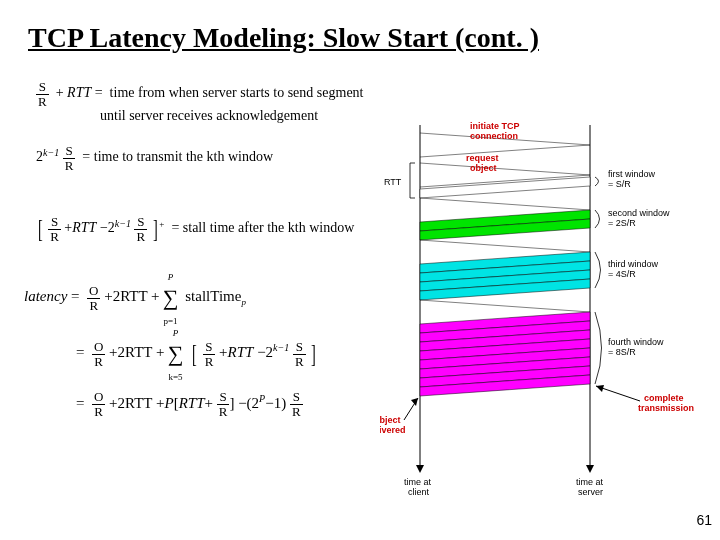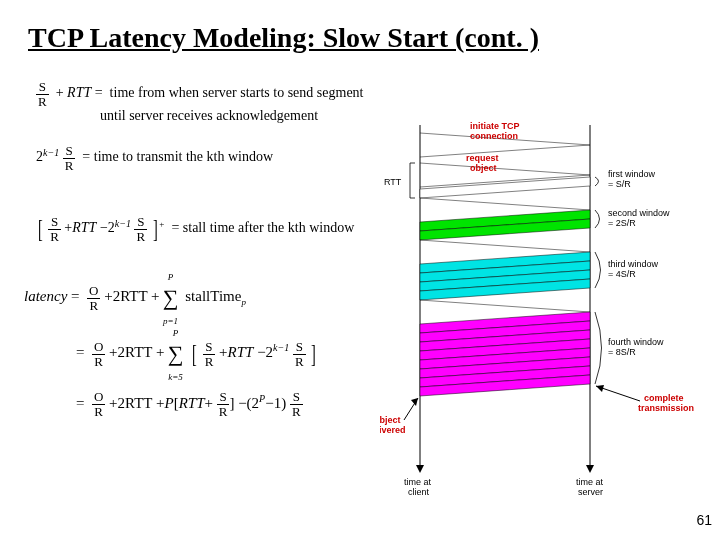--- a/index.html
+++ b/index.html
@@ -14,21 +14,21 @@
   .eq5 { top: 336px; left: 76px; font-size: 15px; }
   .eq6 { top: 390px; left: 76px; font-size: 15px; }
   .frac { display: inline-block; text-align:center; vertical-align: middle; font-size: 13px; }
   .num { display:block; border-bottom:1px solid #000; padding:0 2px; line-height:1.05; }
   .den { display:block; padding:0 2px; line-height:1.05; }
   .stall-sup { font-size: 9px; vertical-align: super; }
   .brack-big { font-size: 26px; vertical-align: middle; display:inline-block; transform:scaleX(0.55); }
   .sum-wrap { display:inline-block; position:relative; width:22px; height:36px; vertical-align:middle; text-align:center; }
   .sum-sym { font-size:22px; line-height:36px; }
   .sum-top { position:absolute; top:-8px; left:0; right:0; font-size:9px; font-style:italic; }
-  .sum-bot { position:absolute; bottom:-10px; left:0; right:0; font-size:9px; font-style:italic; }
+  .sum-bot { position:absolute; bottom:-10px; left:0; right:0; font-size:9px; }
 
   .diagram { position:absolute; left:380px; top:115px; width:320px; height:380px; }
   .dline { stroke:#000; stroke-width:1; fill:none; }
   .dline-thin { stroke:#000; stroke-width:0.5; fill:none; }
   .band-green { fill:#00e400; stroke:#000; stroke-width:0.5; }
   .band-cyan  { fill:#00e4e4; stroke:#000; stroke-width:0.5; }
   .band-mag   { fill:#ff00ff; stroke:#000; stroke-width:0.5; }
   .label { font-size:9px; font-family: Arial, sans-serif; fill:#000; }
   .label-red { fill:#cc0000; font-weight:bold; }
   .label-plain { fill:#000; }

